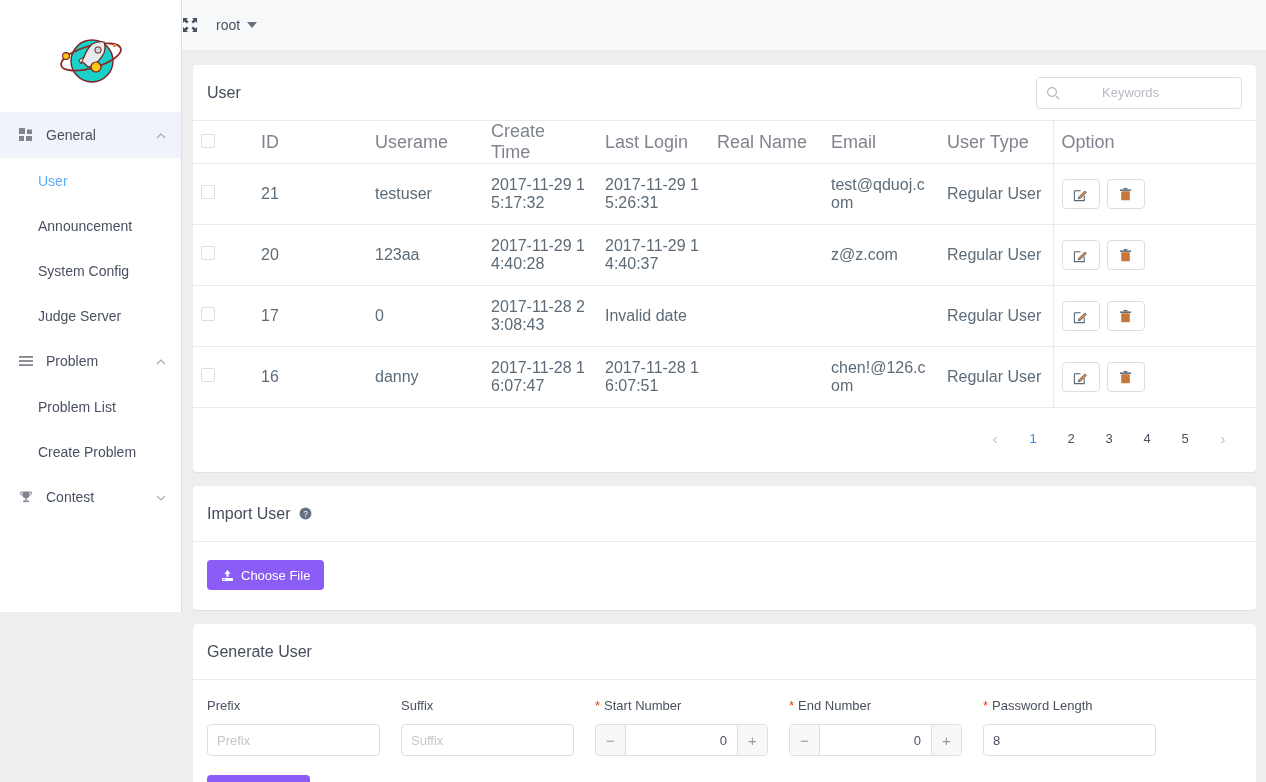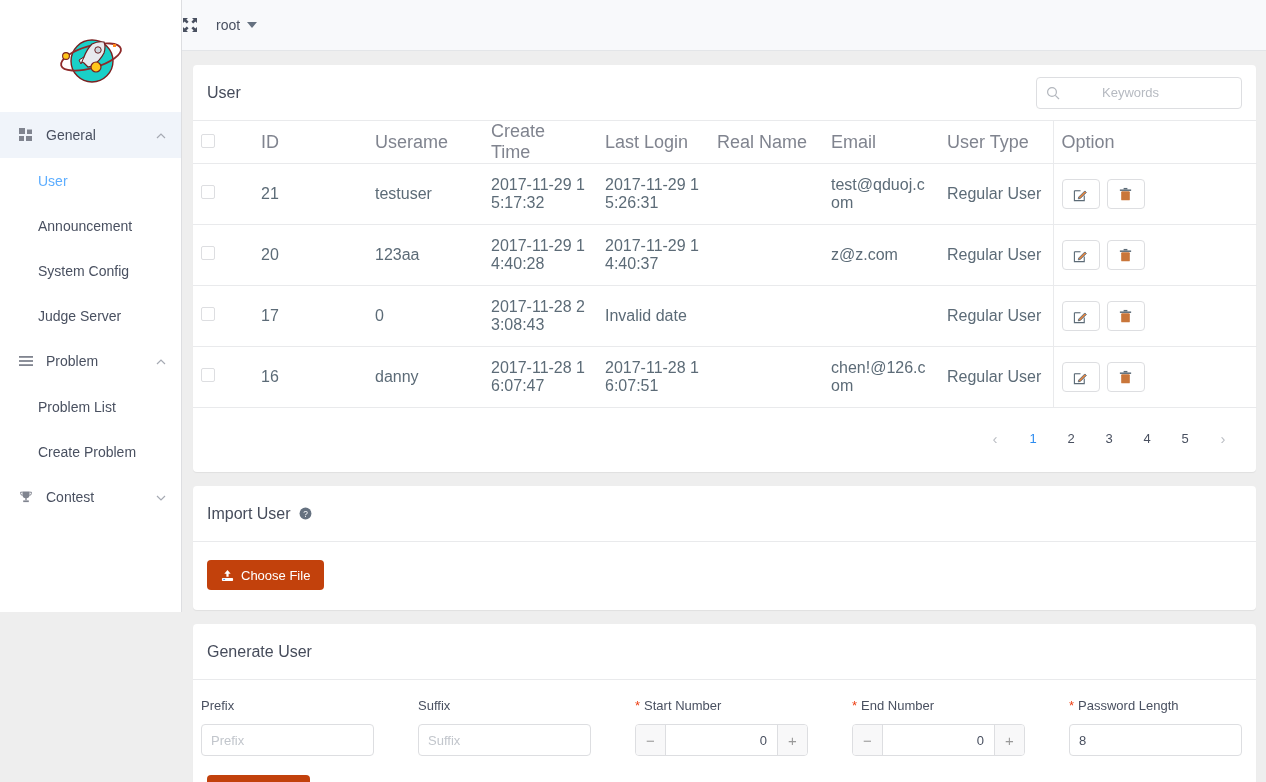--- a/index.html
+++ b/index.html
@@ -156,29 +156,29 @@
     text-align: center; font-size: 13px; color: #495060;
     cursor: pointer; border-radius: 3px;
   }
   .pg.active { color: #2d8cf0; }
   .pg.arrow { color: #bbbec4; font-size: 15px; }
 
   
   .card-body { padding: 18px 14px 20px 14px; }
   .btn-primary {
     height: 30px; border: none; border-radius: 4px;
-    background: #c2410c; color: #fff; font-size: 13px;
+    background: #8b5cf6; color: #fff; font-size: 13px;
     padding: 0 14px; cursor: pointer;
     display: inline-flex; align-items: center; gap: 7px;
     font-family: "Liberation Sans", sans-serif;
   }
   .btn-primary svg { display:block; }
 
   
-  .form-row { display: flex; gap: 44px; padding: 0 0 0 0; justify-content: flex-end; }
+  .form-row { display: flex; gap: 21px; padding: 0 0 0 0; }
   .fgroup { display: flex; flex-direction: column; }
   .flabel { font-size: 13px; color: #495060; margin-bottom: 8px; height: 18px; }
   .req { color: #ed3f14; margin-right: 4px; }
   .finput {
     height: 32px; border: 1px solid #dddee1; border-radius: 4px;
     padding: 0 9px; font-size: 13px; color: #495060;
     font-family: "Liberation Sans", sans-serif; outline: none; background: #fff;
   }
   .finput::placeholder { color: #c2c6cc; }
   .stepper {

